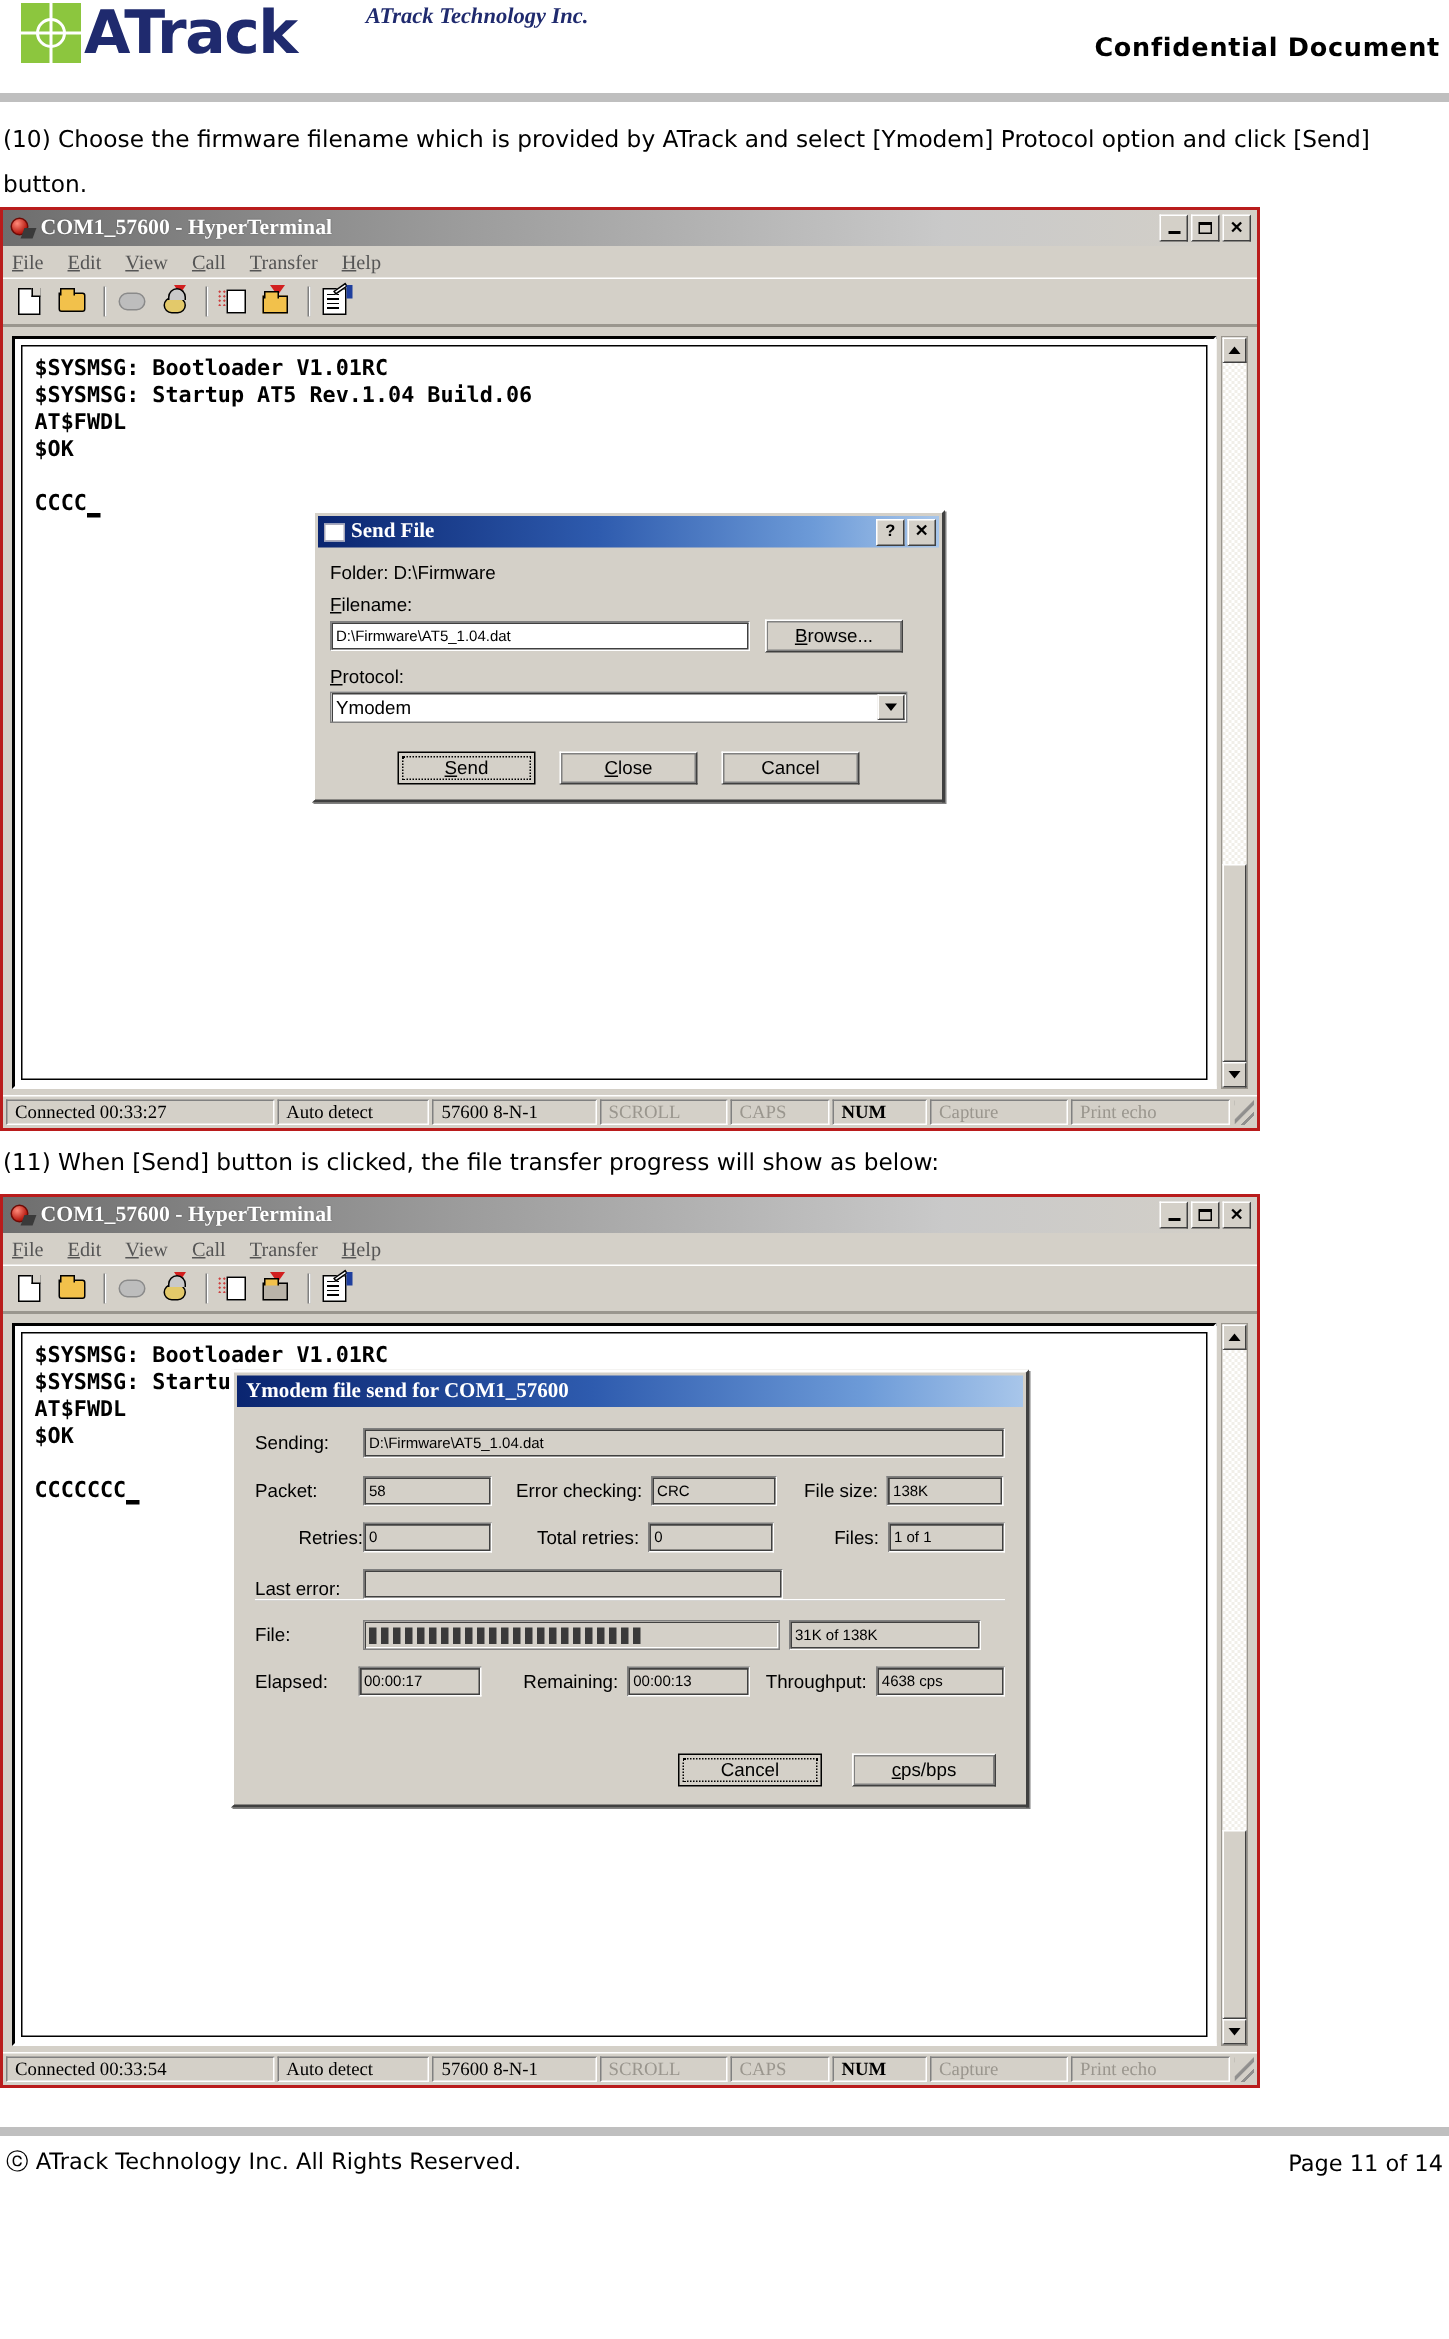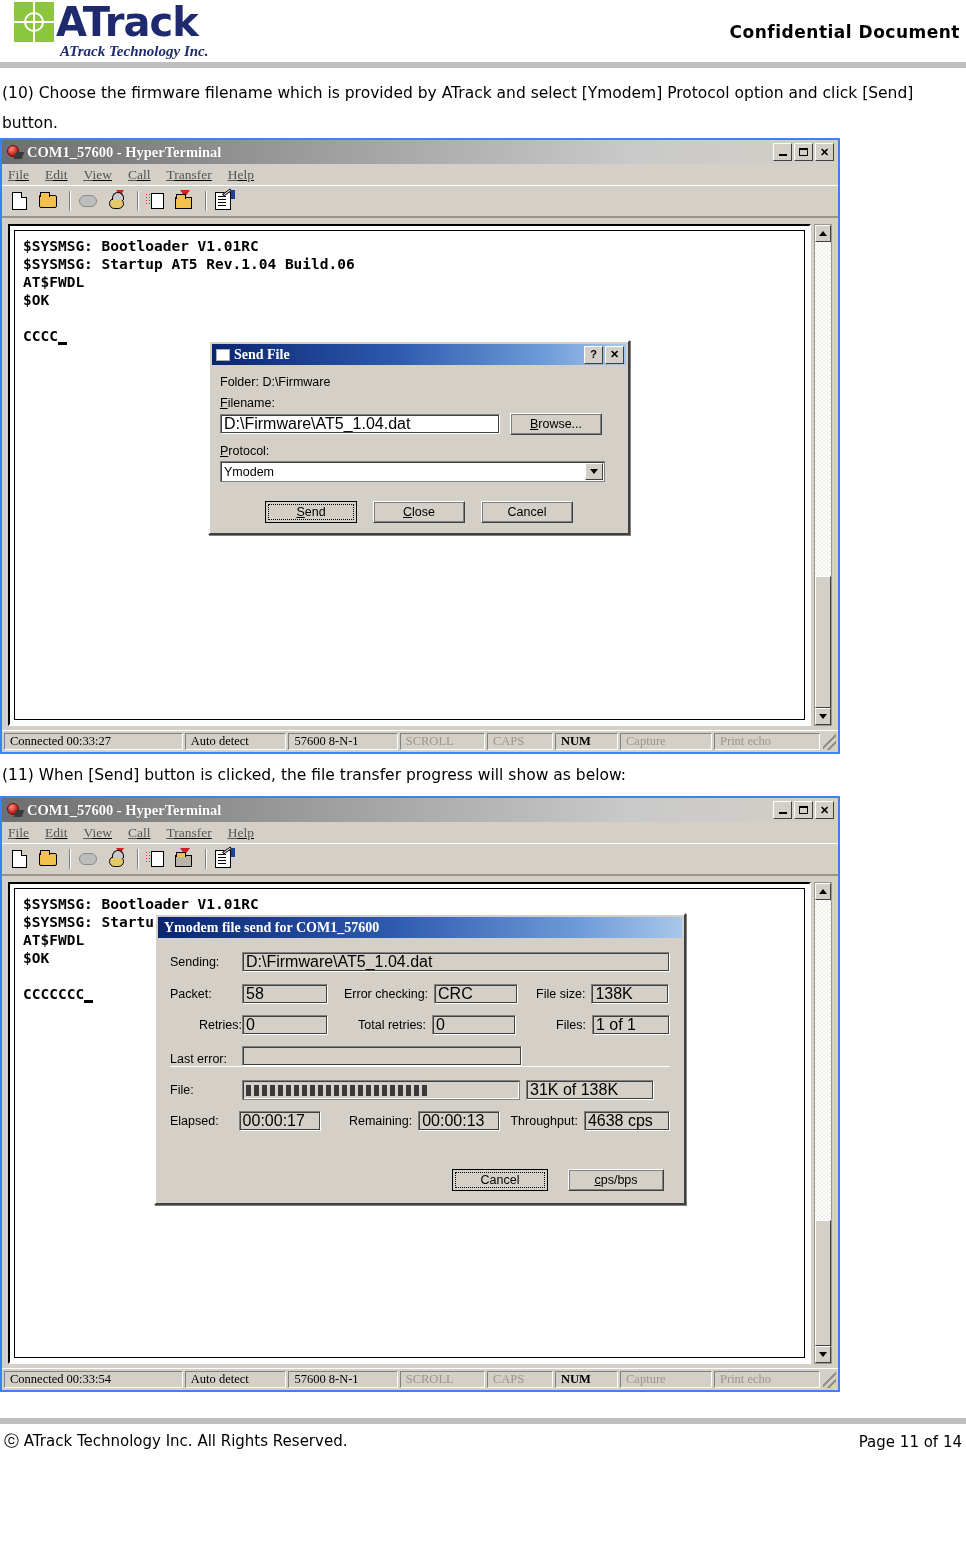--- a/index.html
+++ b/index.html
@@ -15,21 +15,21 @@
 
   
   .page-header {
     position: relative;
     height: 62px;
   }
   .logo-wrap {
     position: absolute;
     left: 14px; top: 2px;
     display: flex;
-    flex-direction: column;
+    flex-direction: row;
   }
   .logo-top { display: flex; align-items: center; }
   .logo-mark {
     width: 40px; height: 40px;
     background: #8CC63E;
     position: relative;
     flex: none;
   }
   .logo-mark .cross-v {
     position: absolute; left: 50%; top: 0; width: 2px; height: 100%;
@@ -85,21 +85,21 @@
     line-height: 30px;
     color: #000;
     padding: 0 2px;
   }
   .para-10 { margin-top: 10px; width: 966px; }
   .para-11 { margin-top: 6px; margin-bottom: 6px; }
 
   
   .ht-window {
     width: 840px;
-    border: 2px solid #3b82f6;
+    border: 2px solid #b91c1c;
     background: #D4D0C8;
     position: relative;
   }
   .ht-titlebar {
     height: 24px;
     background: linear-gradient(to right, #6E6E6E 0%, #9A9A9A 35%, #C9C9C9 75%, #D4D0C8 100%);
     display: flex; align-items: center;
     padding: 0 2px;
   }
   .ht-icon {
@@ -142,21 +142,20 @@
   }
   .winbtn .min-glyph { width:8px; height:2px; background:#000; margin-top:6px; }
   .winbtn .max-glyph { width:9px; height:8px; border:1px solid #000; border-top-width:2px; }
 
   .ht-menubar {
     height: 22px;
     display: flex; align-items: center;
     background: #D4D0C8;
     padding-left: 6px;
     border-bottom: 1px solid #ffffff;
-    text-decoration: underline;
   }
   .ht-menu-item {
     font-family: "Liberation Serif", serif;
     font-size: 13.5px;
     color: #555;
     margin-right: 16px;
     white-space: nowrap;
   }
   .ht-menu-item u { text-decoration: underline; }
 
@@ -359,21 +358,21 @@
   .textbox {
     background:#ffffff;
     border-top:1px solid #808080; border-left:1px solid #808080;
     border-right:1px solid #ffffff; border-bottom:1px solid #ffffff;
     outline: 1px solid #404040; outline-offset: -2px;
     box-shadow: inset 1px 1px 0 #404040;
     height: 20px;
     display:flex; align-items:center;
     padding: 0 3px;
     font-family:"Liberation Sans", sans-serif;
-    font-size: 16px; color:#000;
+    font-size: 10px; color:#000;
     overflow:hidden; white-space:nowrap;
   }
   .textbox.gray { background:#D4D0C8; }
 
   .btn {
     background:#D4D0C8;
     border-top:1px solid #ffffff; border-left:1px solid #ffffff;
     border-right:1px solid #404040; border-bottom:1px solid #404040;
     box-shadow: 1px 1px 0 #808080 inset, -1px -1px 0 #808080 inset;
     height: 22px;

